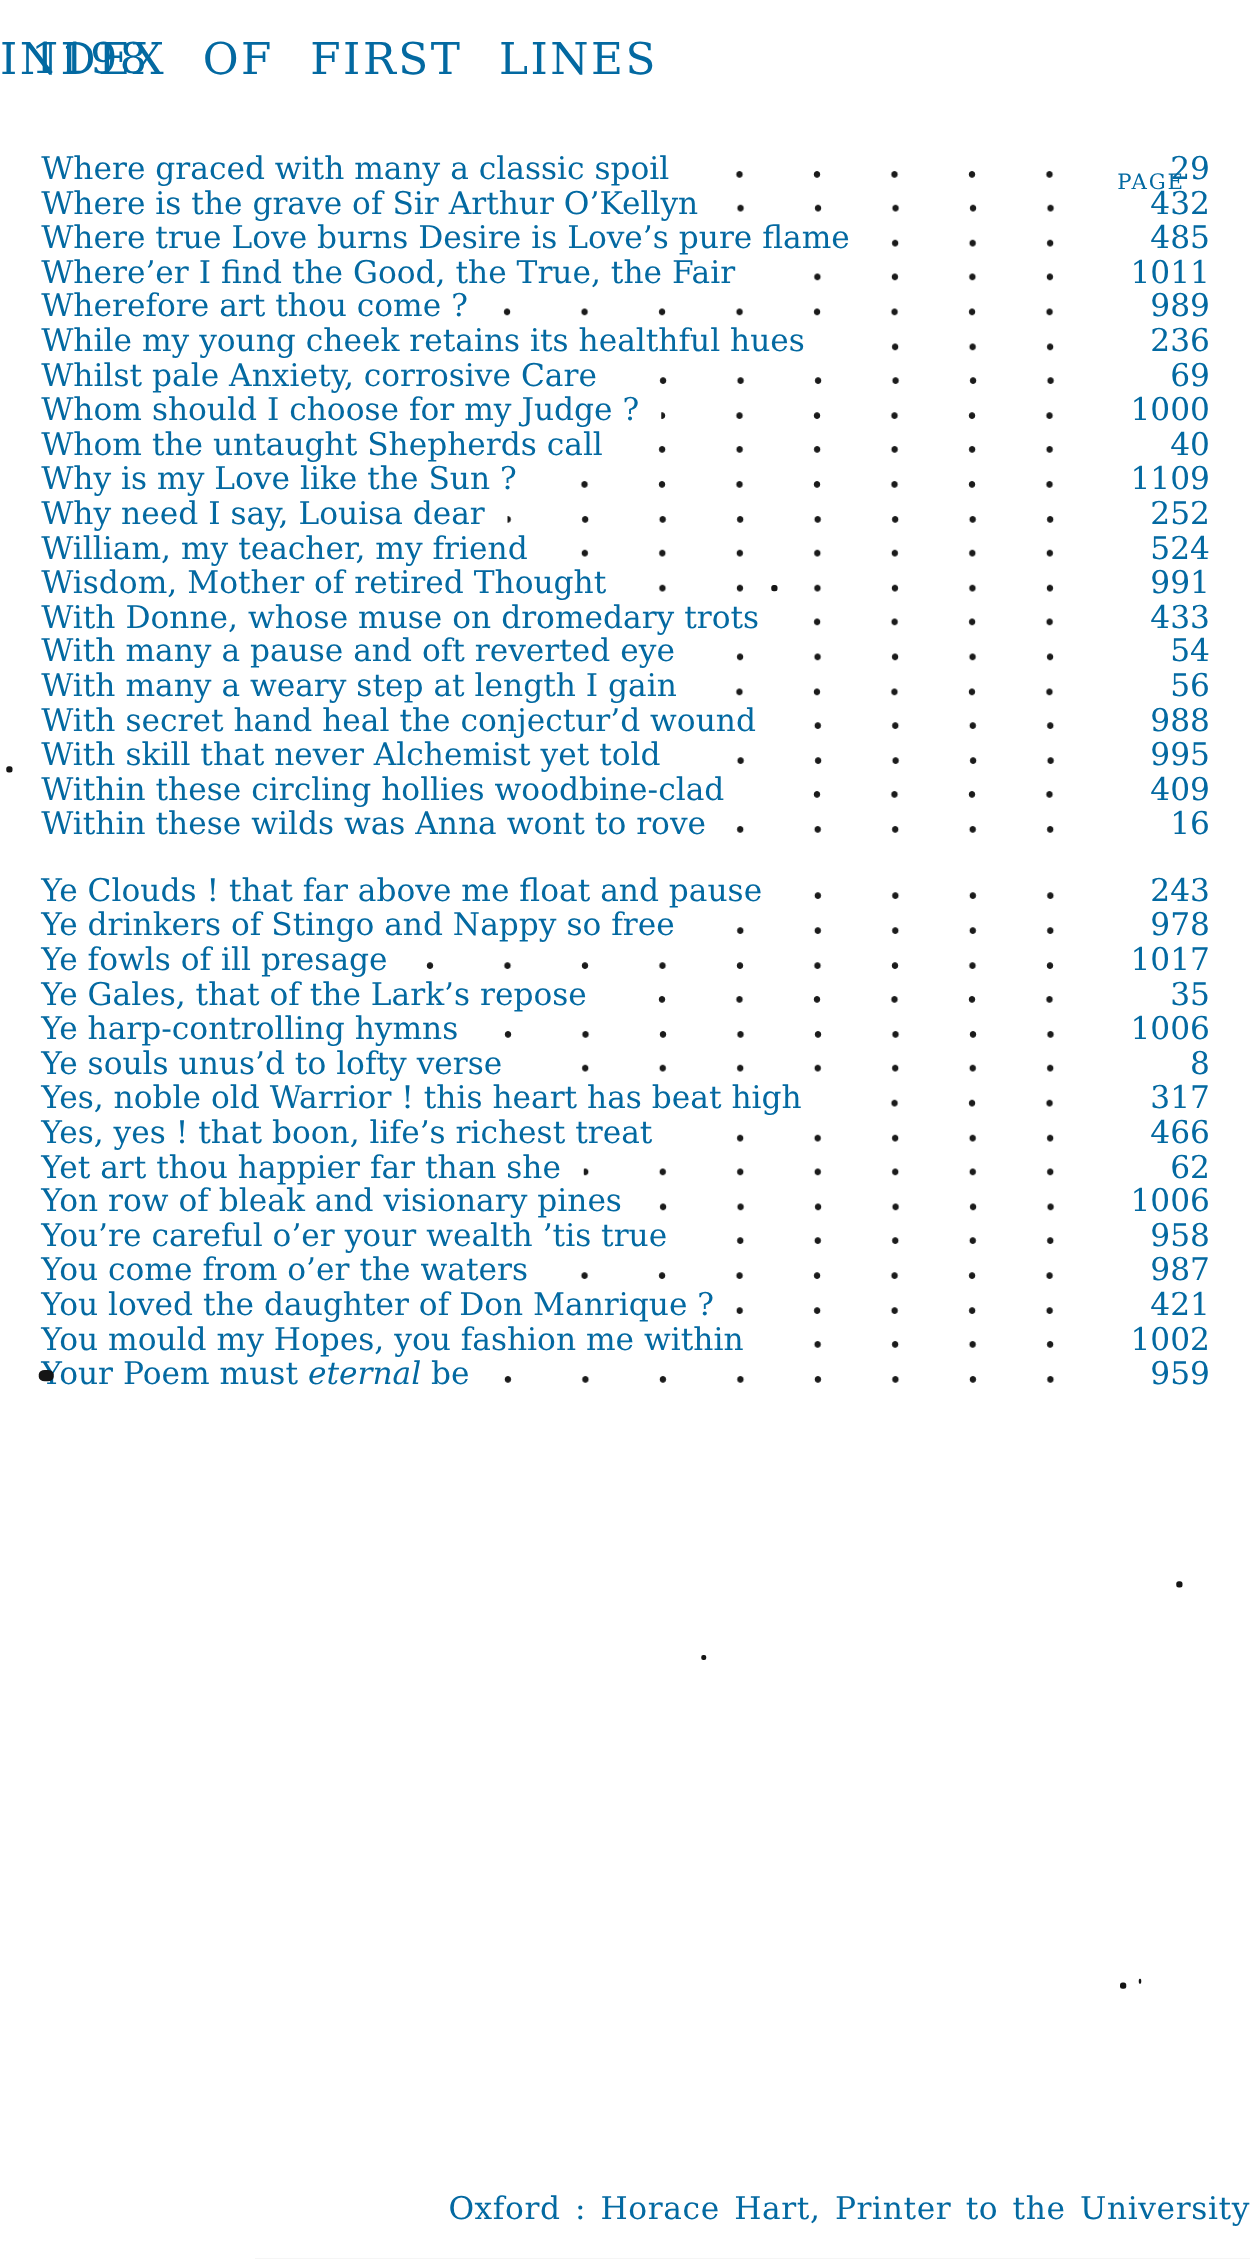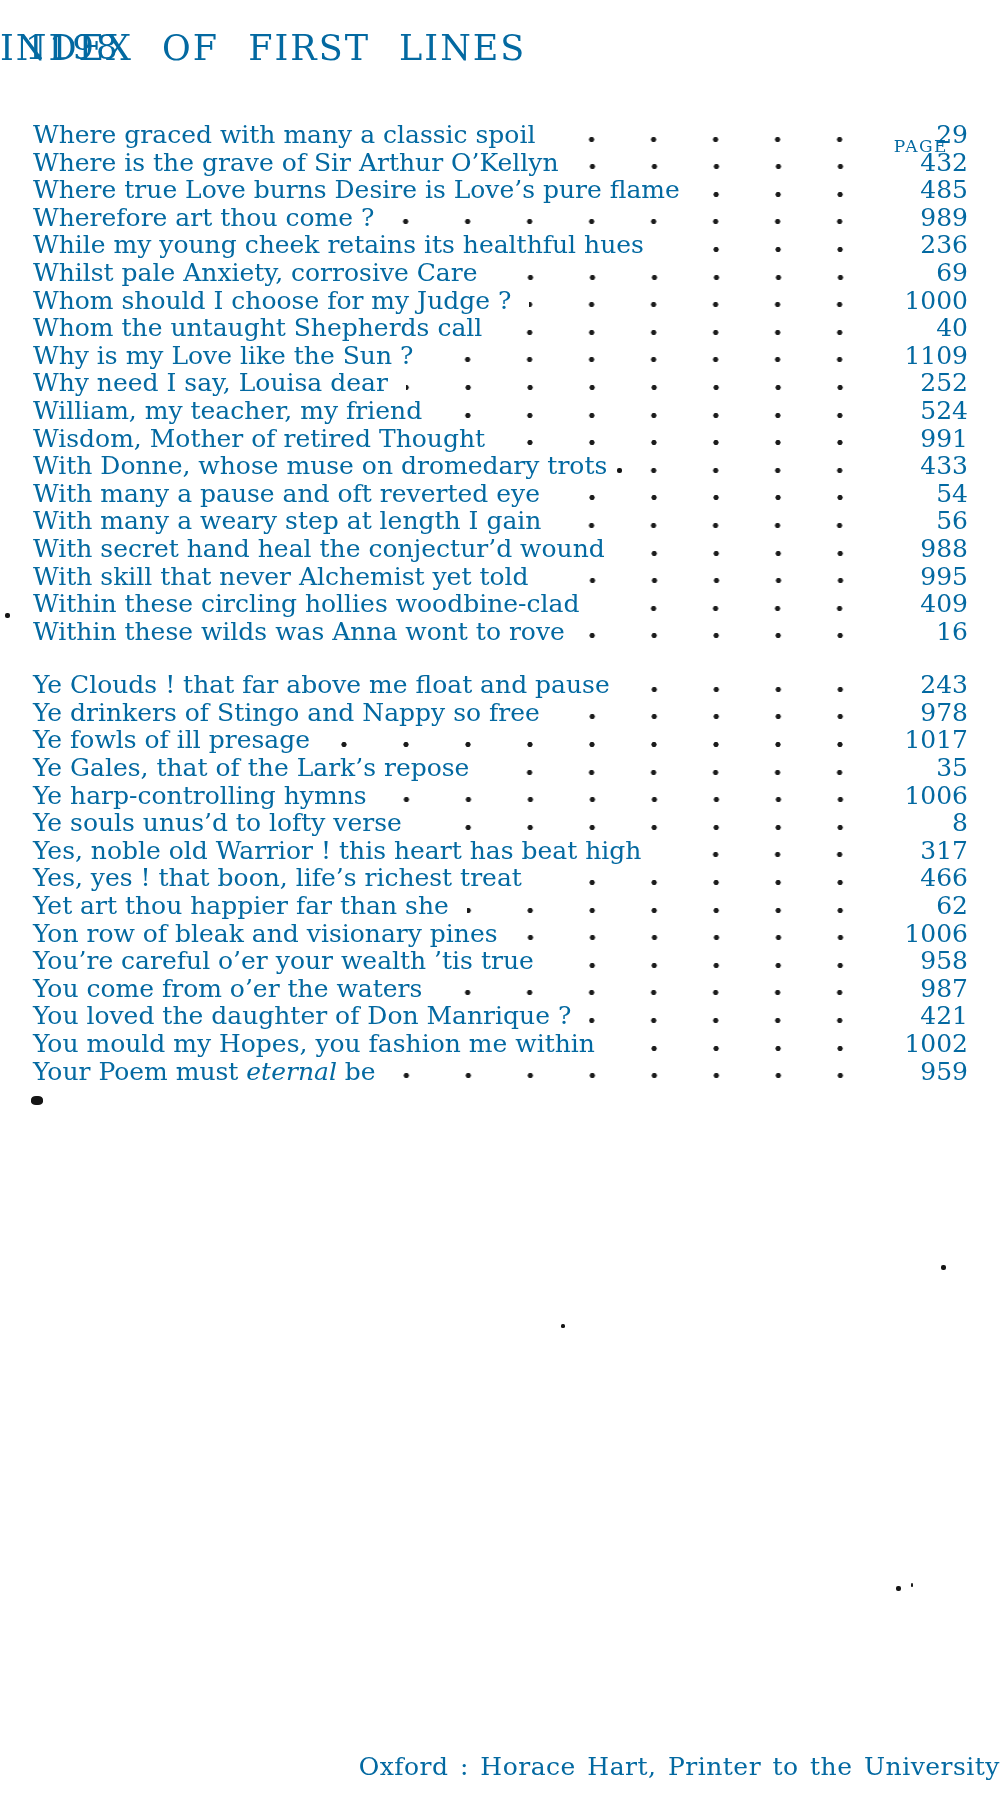--- a/index.html
+++ b/index.html
@@ -121,20 +121,25 @@
           <span class="t">Where is the grave of Sir Arthur O’Kellyn</span>
           <span class="leader"></span>
           <span class="n">432</span>
         </div>
         <div class="row">
           <span class="t">Where true Love burns Desire is Love’s pure flame</span>
           <span class="leader"></span>
           <span class="n">485</span>
         </div>
         <div class="row">
+          <span class="t">Where’er I find the Good, the True, the Fair</span>
+          <span class="leader"></span>
+          <span class="n">1011</span>
+        </div>
+        <div class="row">
           <span class="t">Wherefore art thou come ?</span>
           <span class="leader"></span>
           <span class="n">989</span>
         </div>
         <div class="row">
           <span class="t">While my young cheek retains its healthful hues</span>
           <span class="leader"></span>
           <span class="n">236</span>
         </div>
         <div class="row">

